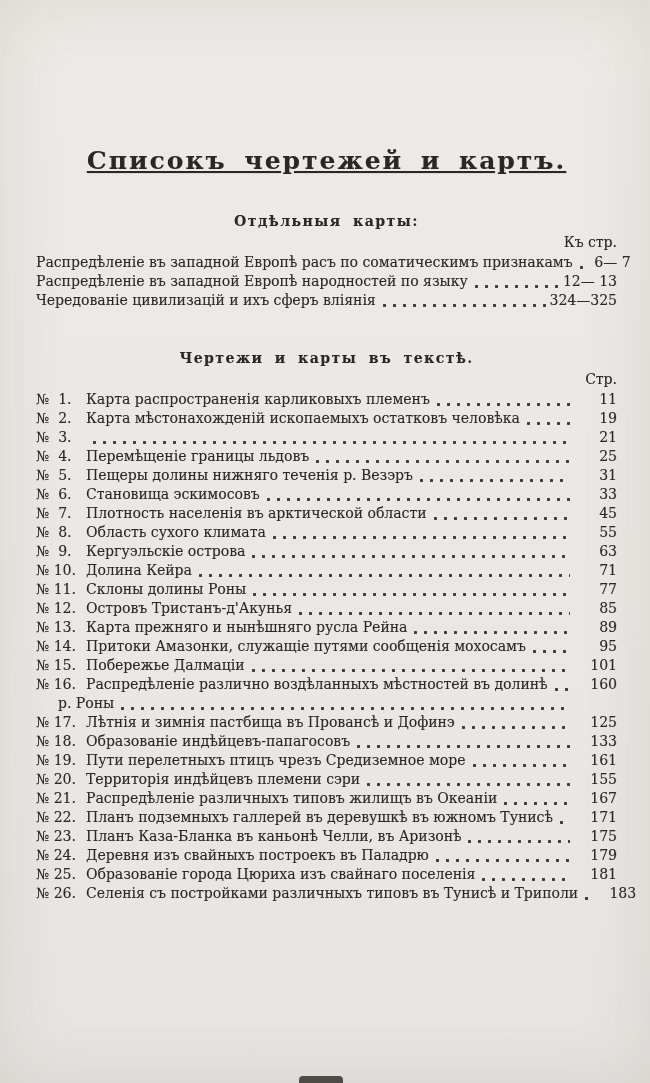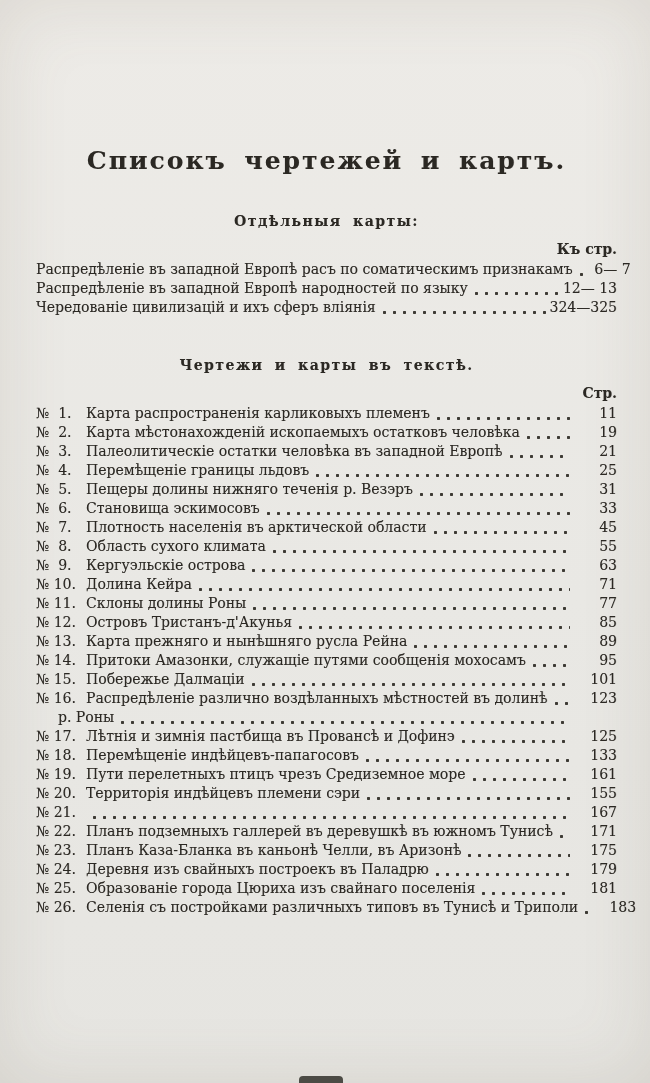--- a/index.html
+++ b/index.html
@@ -21,34 +21,34 @@
   .content {
     padding: 146px 33px 0 36px;
   }
   .title {
     margin: 0 0 38px 0;
     font-size: 25px;
     font-weight: 700;
     letter-spacing: 2px;
     word-spacing: 7px;
     text-align: center;
+    text-decoration: underline;
   }
   .toc-section h2 {
     margin: 0;
     font-size: 14px;
     font-weight: 700;
     letter-spacing: 1.5px;
     word-spacing: 5px;
     text-align: center;
   }
   .col-head {
-    margin: 12px 0 3px 0;
+    margin: 5px 0 3px 0;
     font-size: 14px;
     text-align: right;
-    font-weight: bold;
   }
   .toc-section.figures {
     margin-top: 40px;
   }
   .rows {
     font-size: 14px;
     line-height: 19px;
   }
   .toc-row {
     display: flex;
@@ -140,21 +140,20 @@
 
   <div class="toc-row">
     <span class="num">№  2.</span>
     <span class="label">Карта мѣстонахожденій ископаемыхъ остатковъ человѣка</span>
     <span class="leader"></span>
     <span class="pnum">19</span>
   </div>
 
   <div class="toc-row">
     <span class="num">№  3.</span>
-    <span class="label">Палеолитическіе остатки человѣка въ западной Европѣ</span>
     <span class="leader"></span>
     <span class="pnum">21</span>
   </div>
 
   <div class="toc-row">
     <span class="num">№  4.</span>
     <span class="label">Перемѣщеніе границы льдовъ</span>
     <span class="leader"></span>
     <span class="pnum">25</span>
   </div>
@@ -233,60 +232,61 @@
     <span class="num">№ 15.</span>
     <span class="label">Побережье Далмаціи</span>
     <span class="leader"></span>
     <span class="pnum">101</span>
   </div>
 
   <div class="toc-row">
     <span class="num">№ 16.</span>
     <span class="label">Распредѣленіе различно воздѣланныхъ мѣстностей въ долинѣ</span>
     <span class="leader"></span>
-    <span class="pnum">123</span>
+    <span class="pnum">160</span>
   </div>
 
   <div class="toc-row">
     <span class="num"></span>
     <span class="label">р. Роны</span>
     <span class="leader"></span>
     <span class="pnum"></span>
   </div>
 
   <div class="toc-row">
     <span class="num">№ 17.</span>
     <span class="label">Лѣтнія и зимнія пастбища въ Провансѣ и Дофинэ</span>
     <span class="leader"></span>
     <span class="pnum">125</span>
   </div>
 
   <div class="toc-row">
     <span class="num">№ 18.</span>
-    <span class="label">Перемѣщеніе индѣйцевъ-папагосовъ</span>
+    <span class="label">Образованіе индѣйцевъ-папагосовъ</span>
     <span class="leader"></span>
     <span class="pnum">133</span>
   </div>
 
   <div class="toc-row">
     <span class="num">№ 19.</span>
     <span class="label">Пути перелетныхъ птицъ чрезъ Средиземное море</span>
     <span class="leader"></span>
     <span class="pnum">161</span>
   </div>
 
   <div class="toc-row">
     <span class="num">№ 20.</span>
     <span class="label">Территорія индѣйцевъ племени сэри</span>
     <span class="leader"></span>
     <span class="pnum">155</span>
   </div>
 
   <div class="toc-row">
     <span class="num">№ 21.</span>
+    <span class="label">Распредѣленіе различныхъ типовъ жилищъ въ Океаніи</span>
     <span class="leader"></span>
     <span class="pnum">167</span>
   </div>
 
   <div class="toc-row">
     <span class="num">№ 22.</span>
     <span class="label">Планъ подземныхъ галлерей въ деревушкѣ въ южномъ Тунисѣ</span>
     <span class="leader"></span>
     <span class="pnum">171</span>
   </div>

